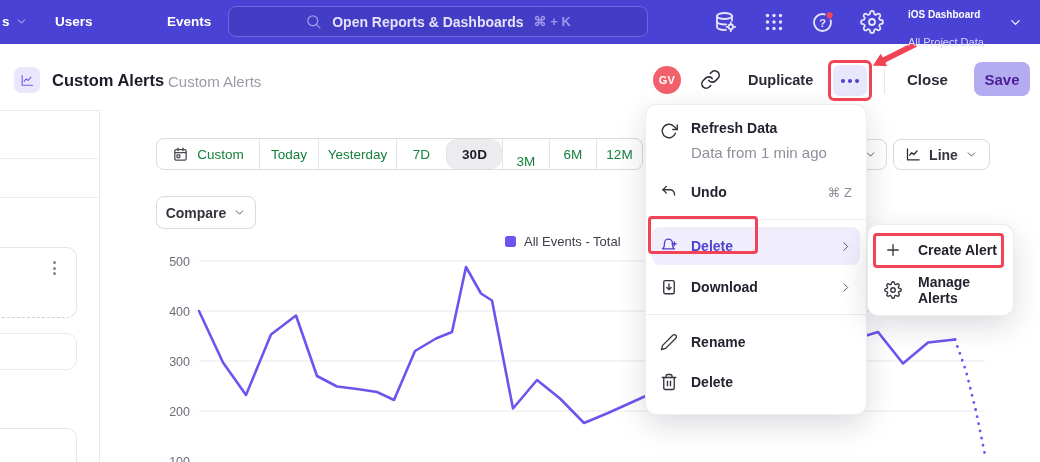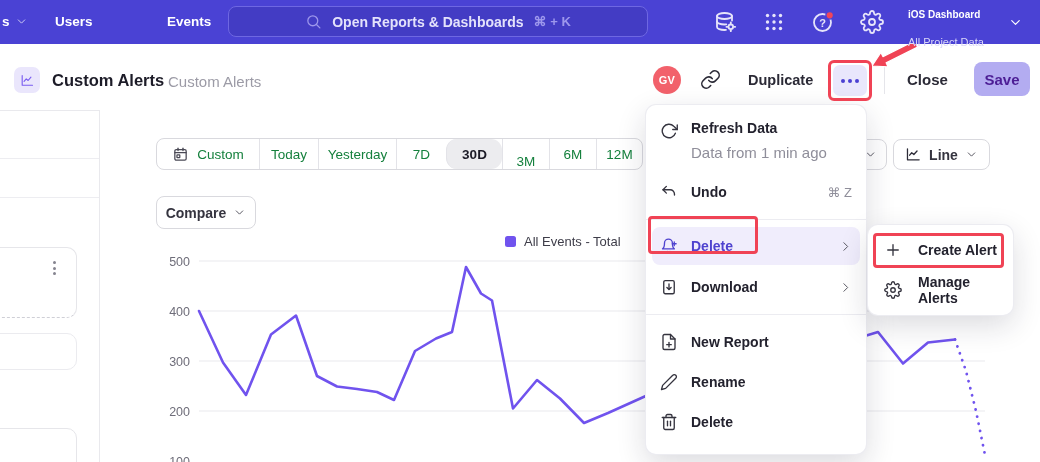--- a/index.html
+++ b/index.html
@@ -275,33 +275,20 @@
         </svg>
     </span>
     <span class="grow">Download</span>
     <svg class="chev-r" viewBox="0 0 24 24">
         <polyline class="ic" stroke-width="2.6" points="9 5 16 12 9 19"></polyline>
       </svg>
   </div>
 
   <div class="mdiv"></div>
 
-  <div class="mrow">
-    <span class="micon">
-      <svg viewBox="0 0 24 24">
-          <g class="ic">
-            <path d="M14 2H6a2 2 0 0 0-2 2v16a2 2 0 0 0 2 2h12a2 2 0 0 0 2-2V8z"></path>
-            <polyline points="14 2 14 8 20 8"></polyline>
-            <line x1="12" y1="12.5" x2="12" y2="18.5"></line>
-            <line x1="9" y1="15.5" x2="15" y2="15.5"></line>
-          </g>
-        </svg>
-    </span>
-    <span class="grow">New Report</span>
-  </div>
 
   <div class="mrow">
     <span class="micon">
       <svg viewBox="0 0 24 24">
           <g class="ic">
             <path d="M17 3a2.83 2.83 0 1 1 4 4L7.5 20.5 2 22l1.5-5.5z"></path>
           </g>
         </svg>
     </span>
     <span class="grow">Rename</span>

